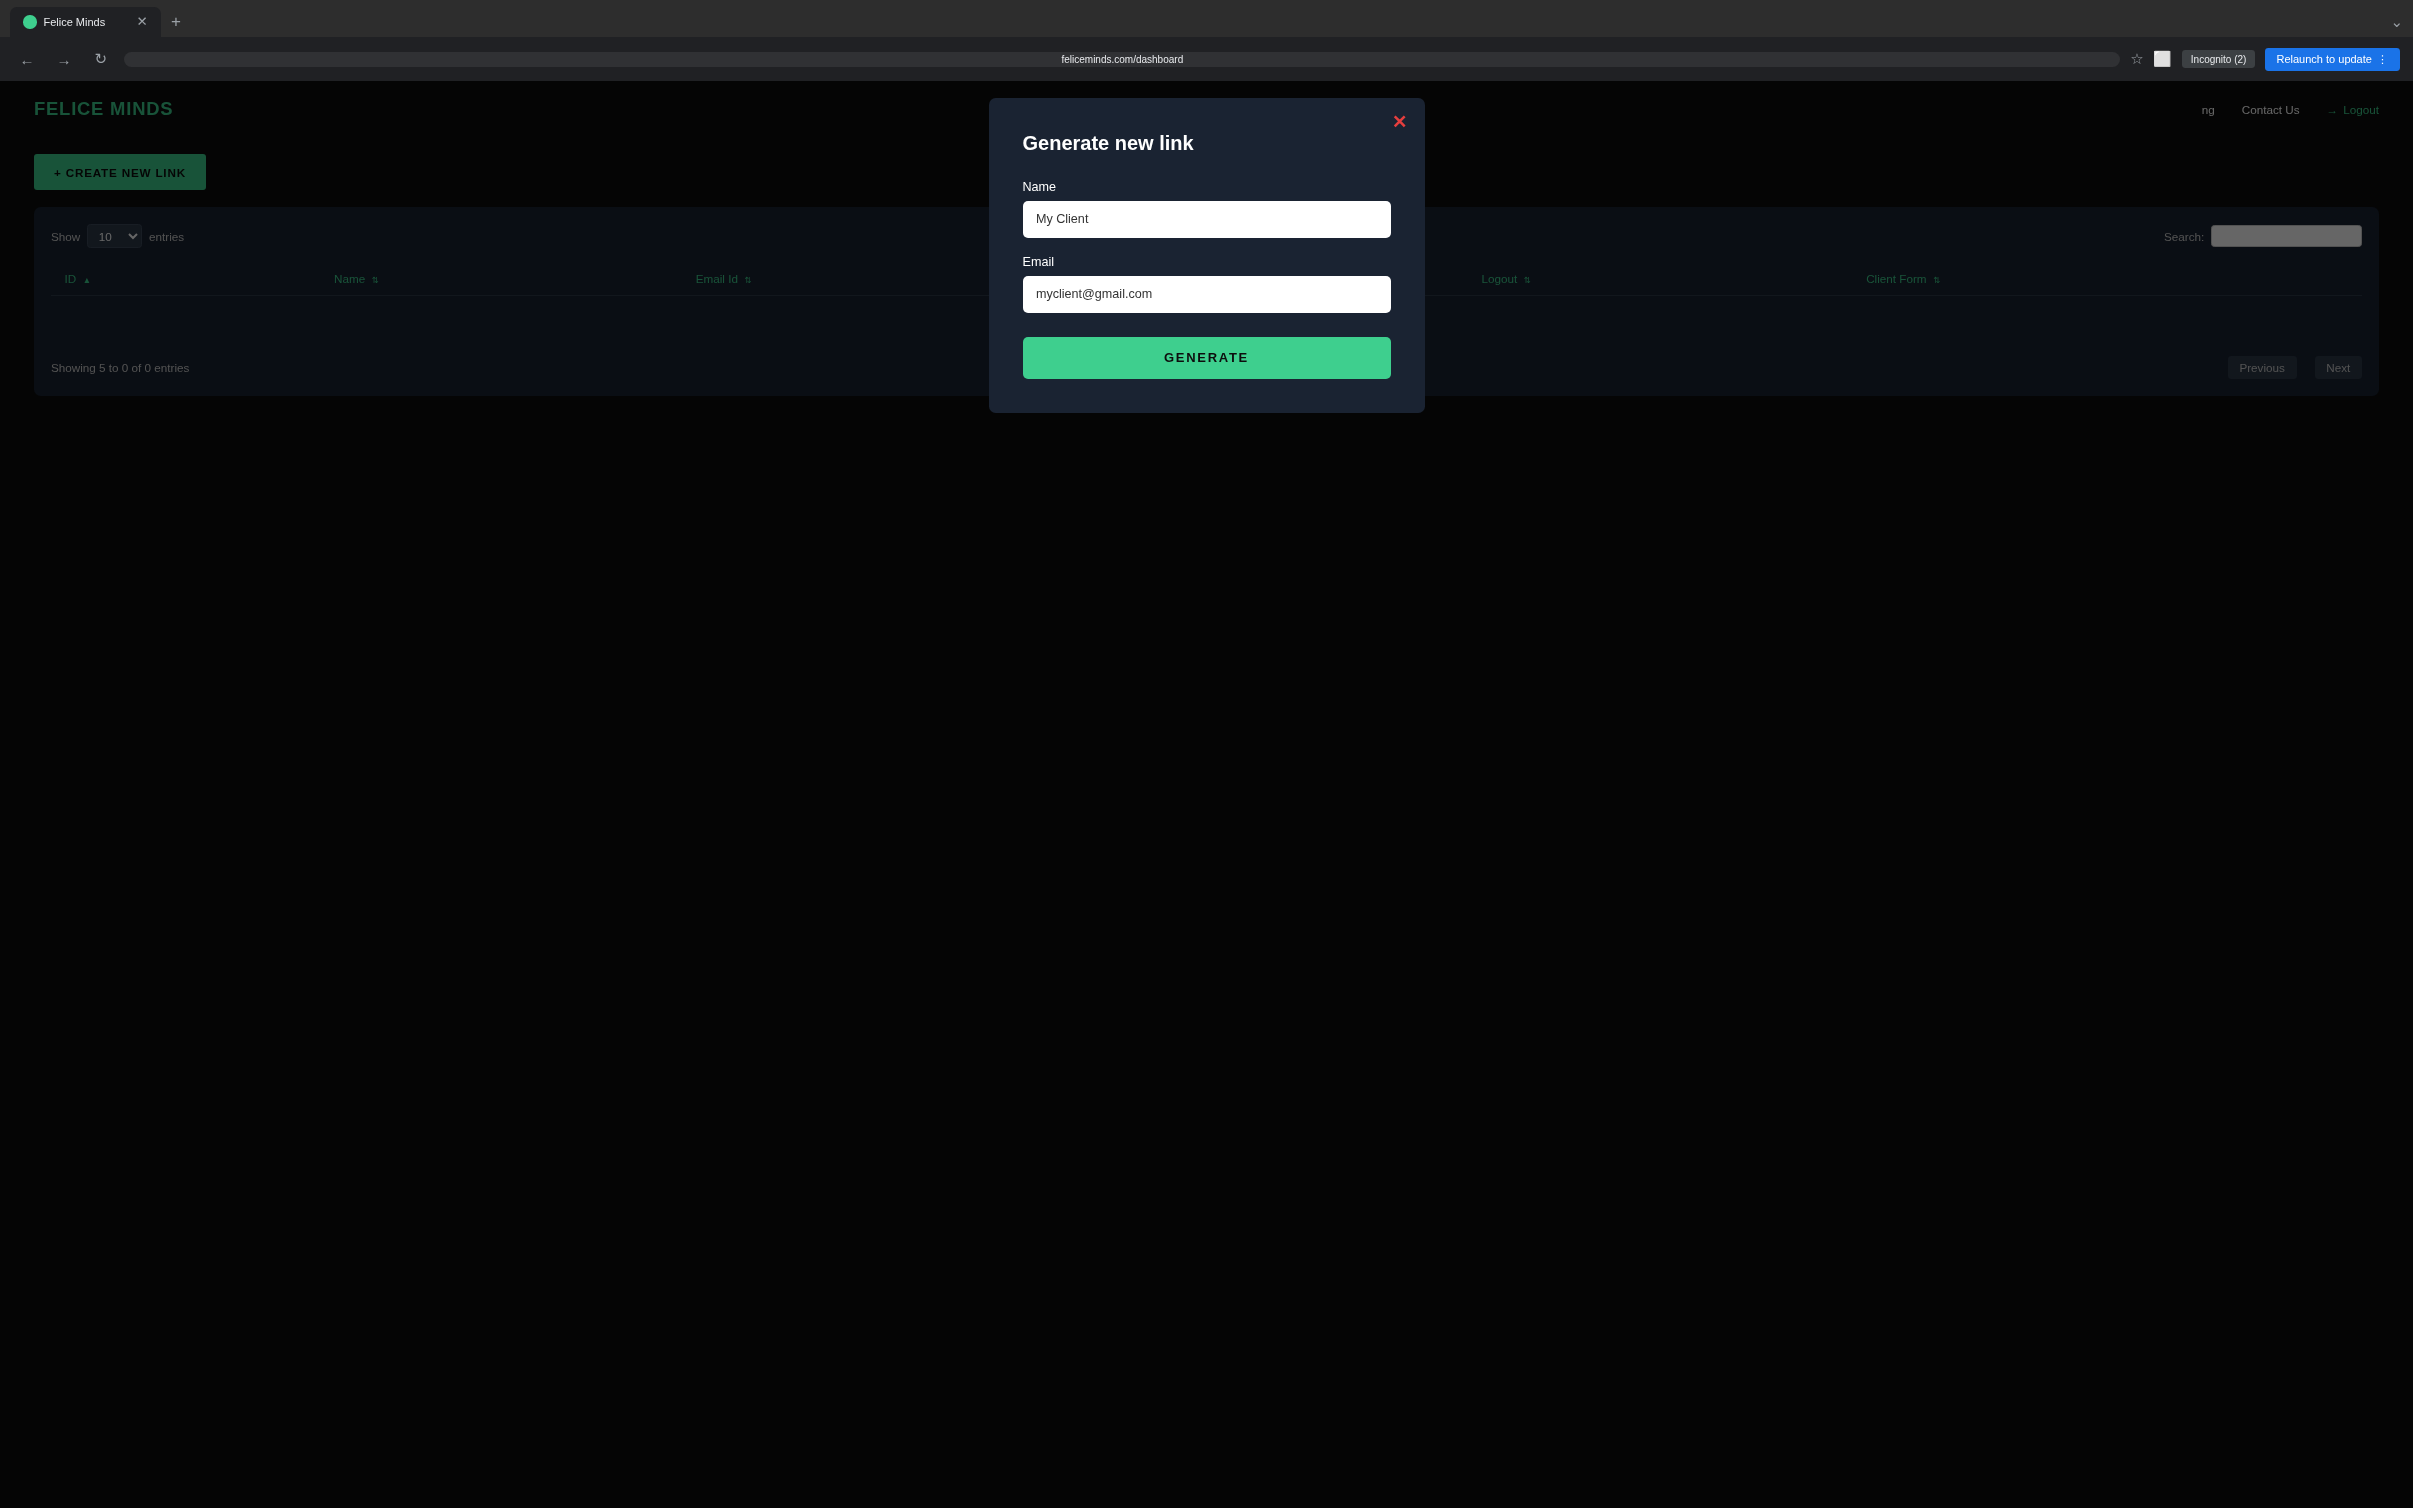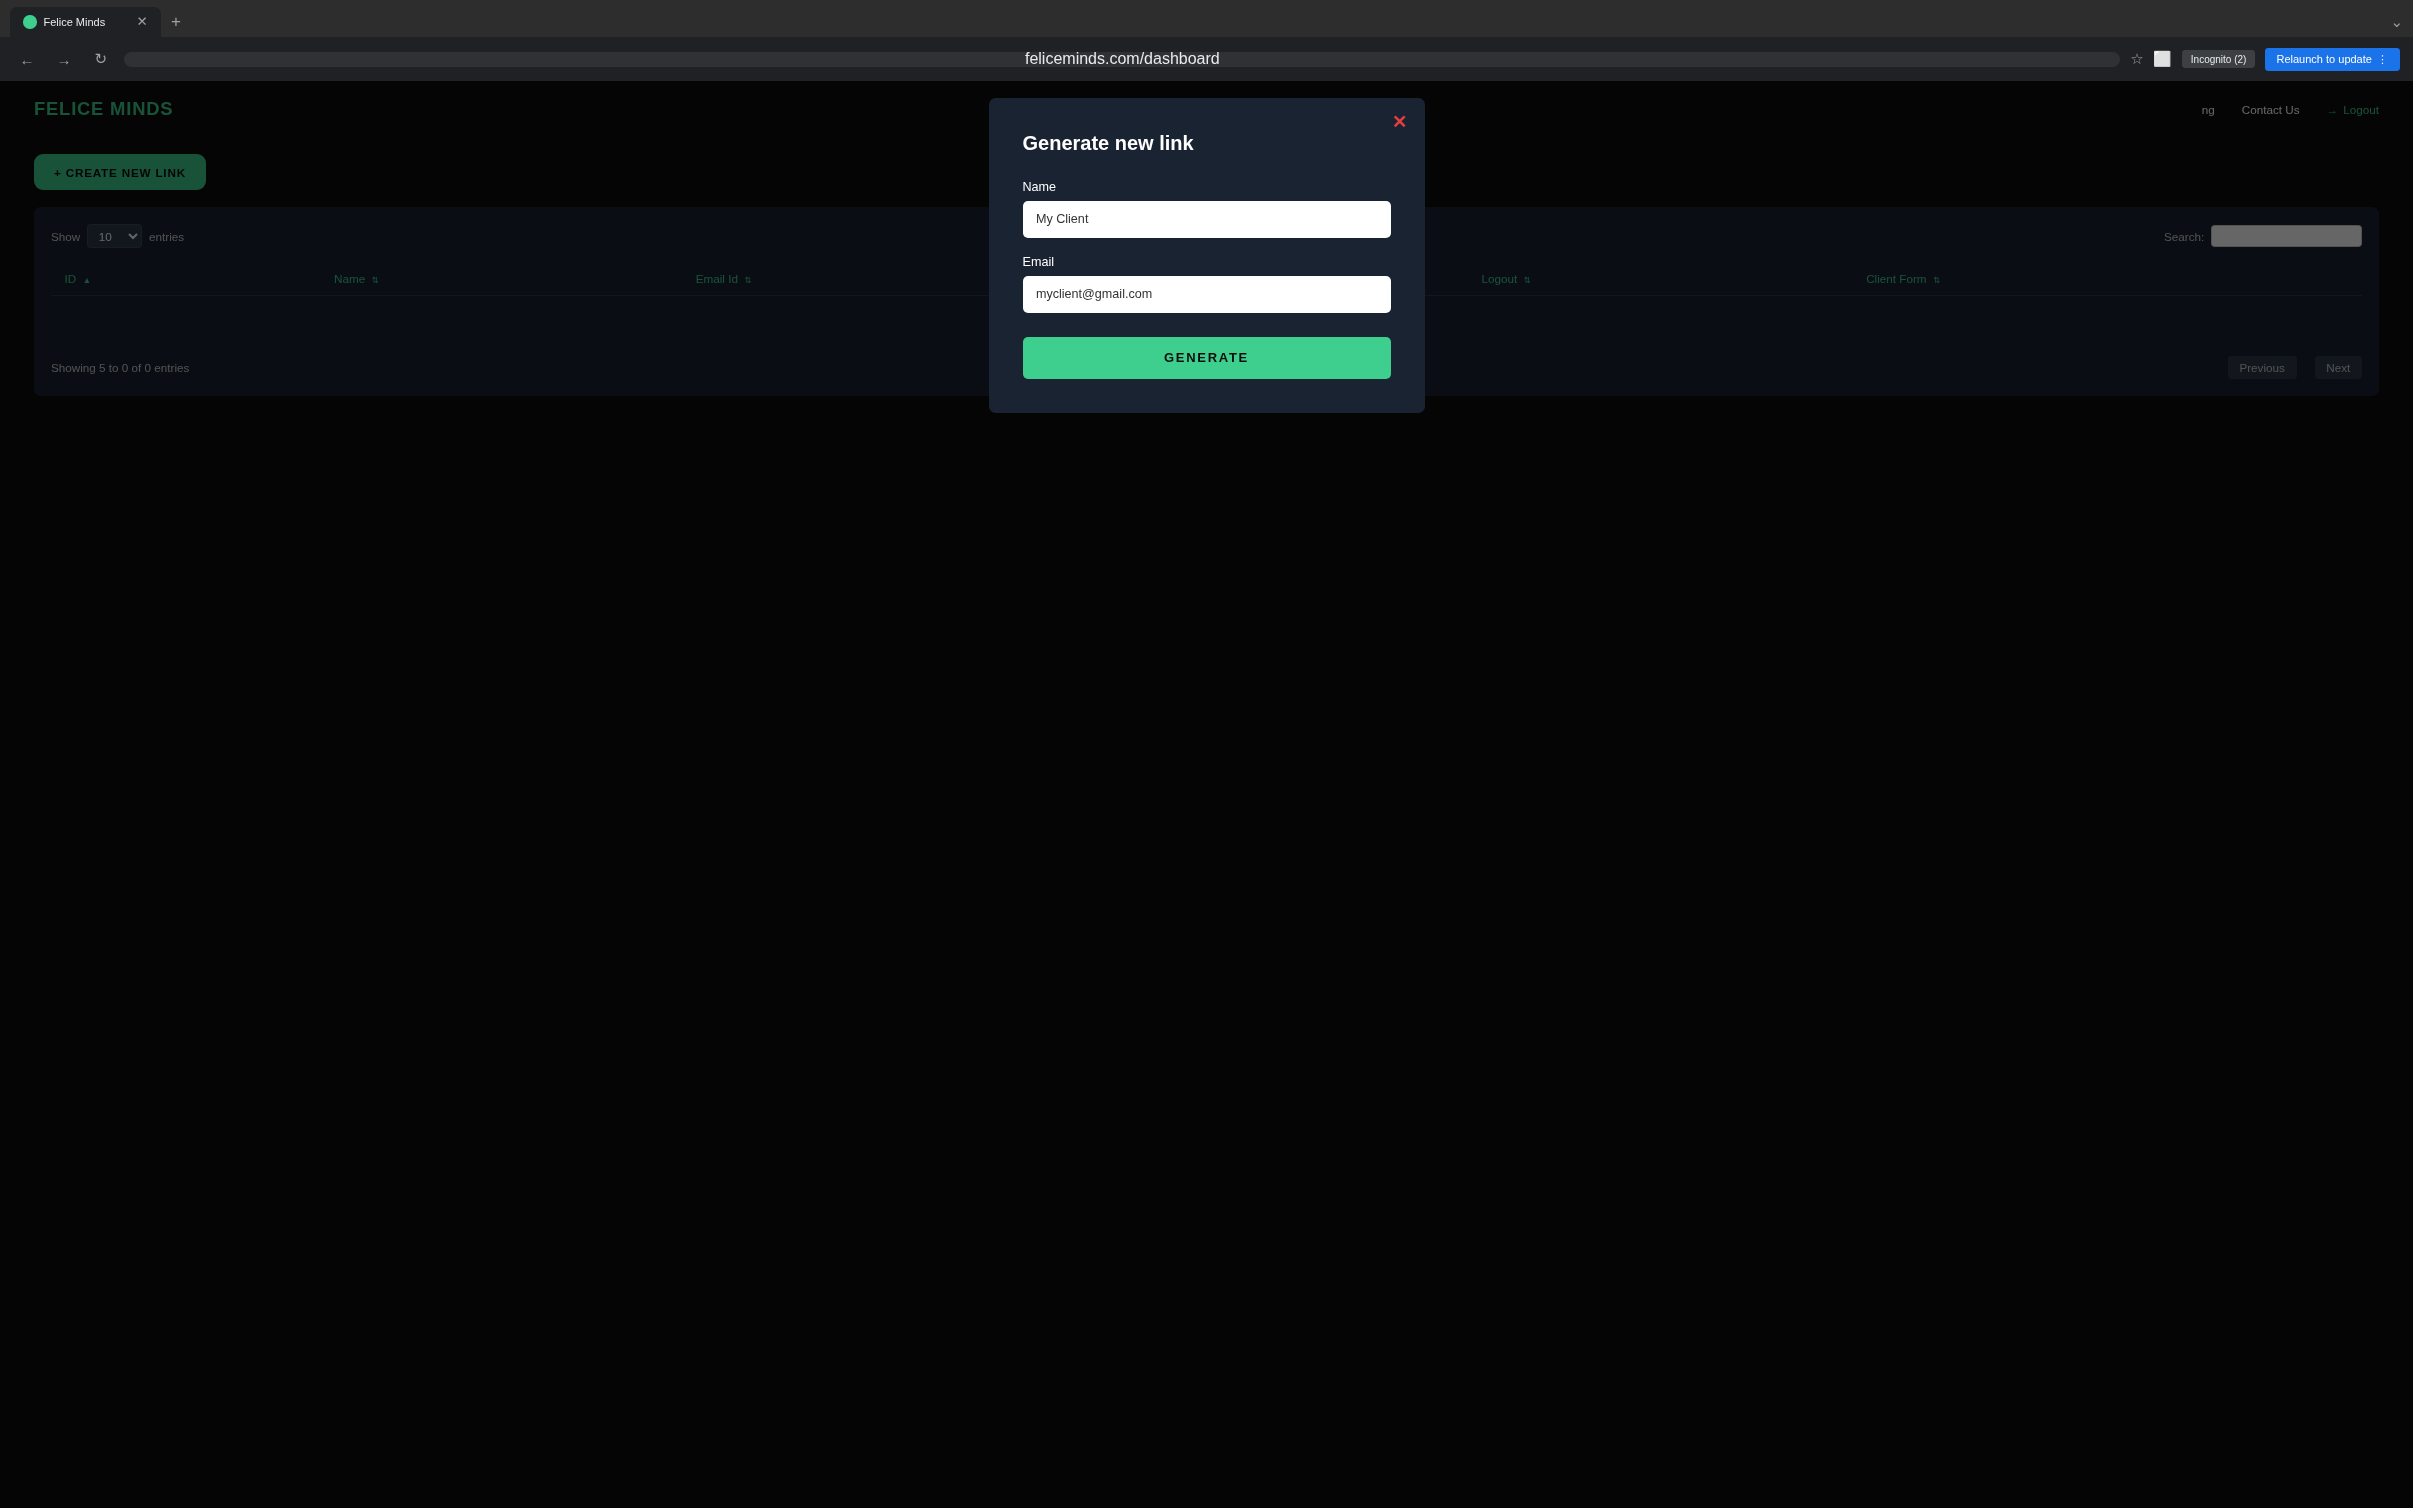--- a/index.html
+++ b/index.html
@@ -79,21 +79,21 @@
       display: flex;
       align-items: center;
       justify-content: center;
     }
     .address-input {
       flex: 1;
       background: #303134;
       border: none;
       border-radius: 17px;
       color: #e8eaed;
-      font-size: 16px;
+      font-size: 10px;
       padding: 5px 13.4px;
       height: 15px;
       text-align: center;
     }
     .toolbar-icons {
       display: flex;
       align-items: center;
       gap: 10px;
     }
     .toolbar-icon {
@@ -236,21 +236,21 @@
     }
 
     
     .main-content {
       padding: 17px 34px;
     }
     .create-btn {
       background: #3ecf8e;
       color: #0d0d0d;
       border: none;
-      border-radius: 9px;
+      border-radius: 3px;
       padding: 11.7px 20px;
       font-size: 11.7px;
       font-weight: 700;
       cursor: pointer;
       letter-spacing: 0.8px;
       margin-bottom: 17px;
       display: inline-flex;
       align-items: center;
       gap: 5px;
     }

